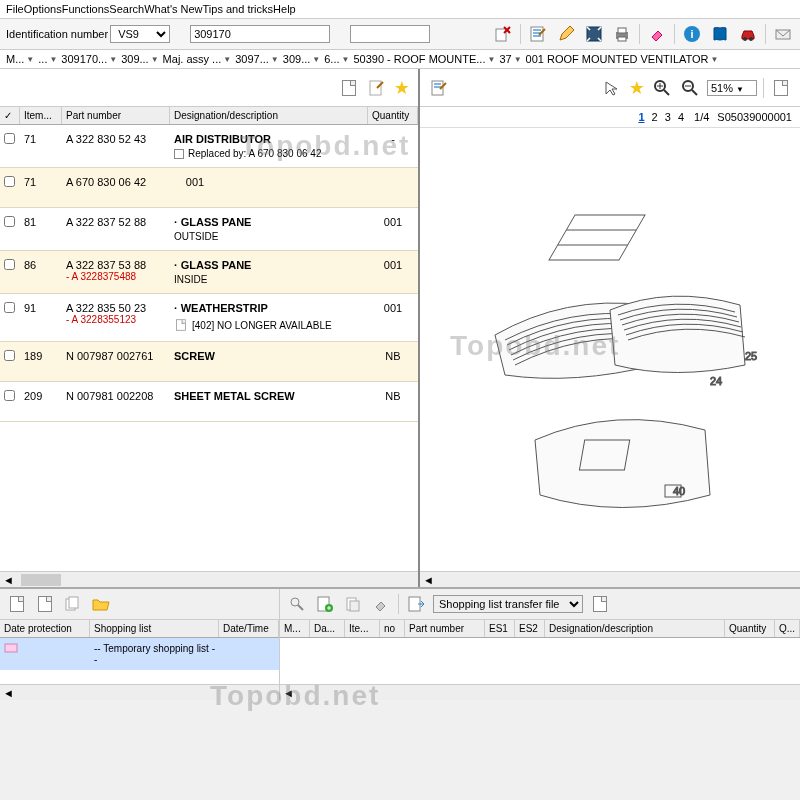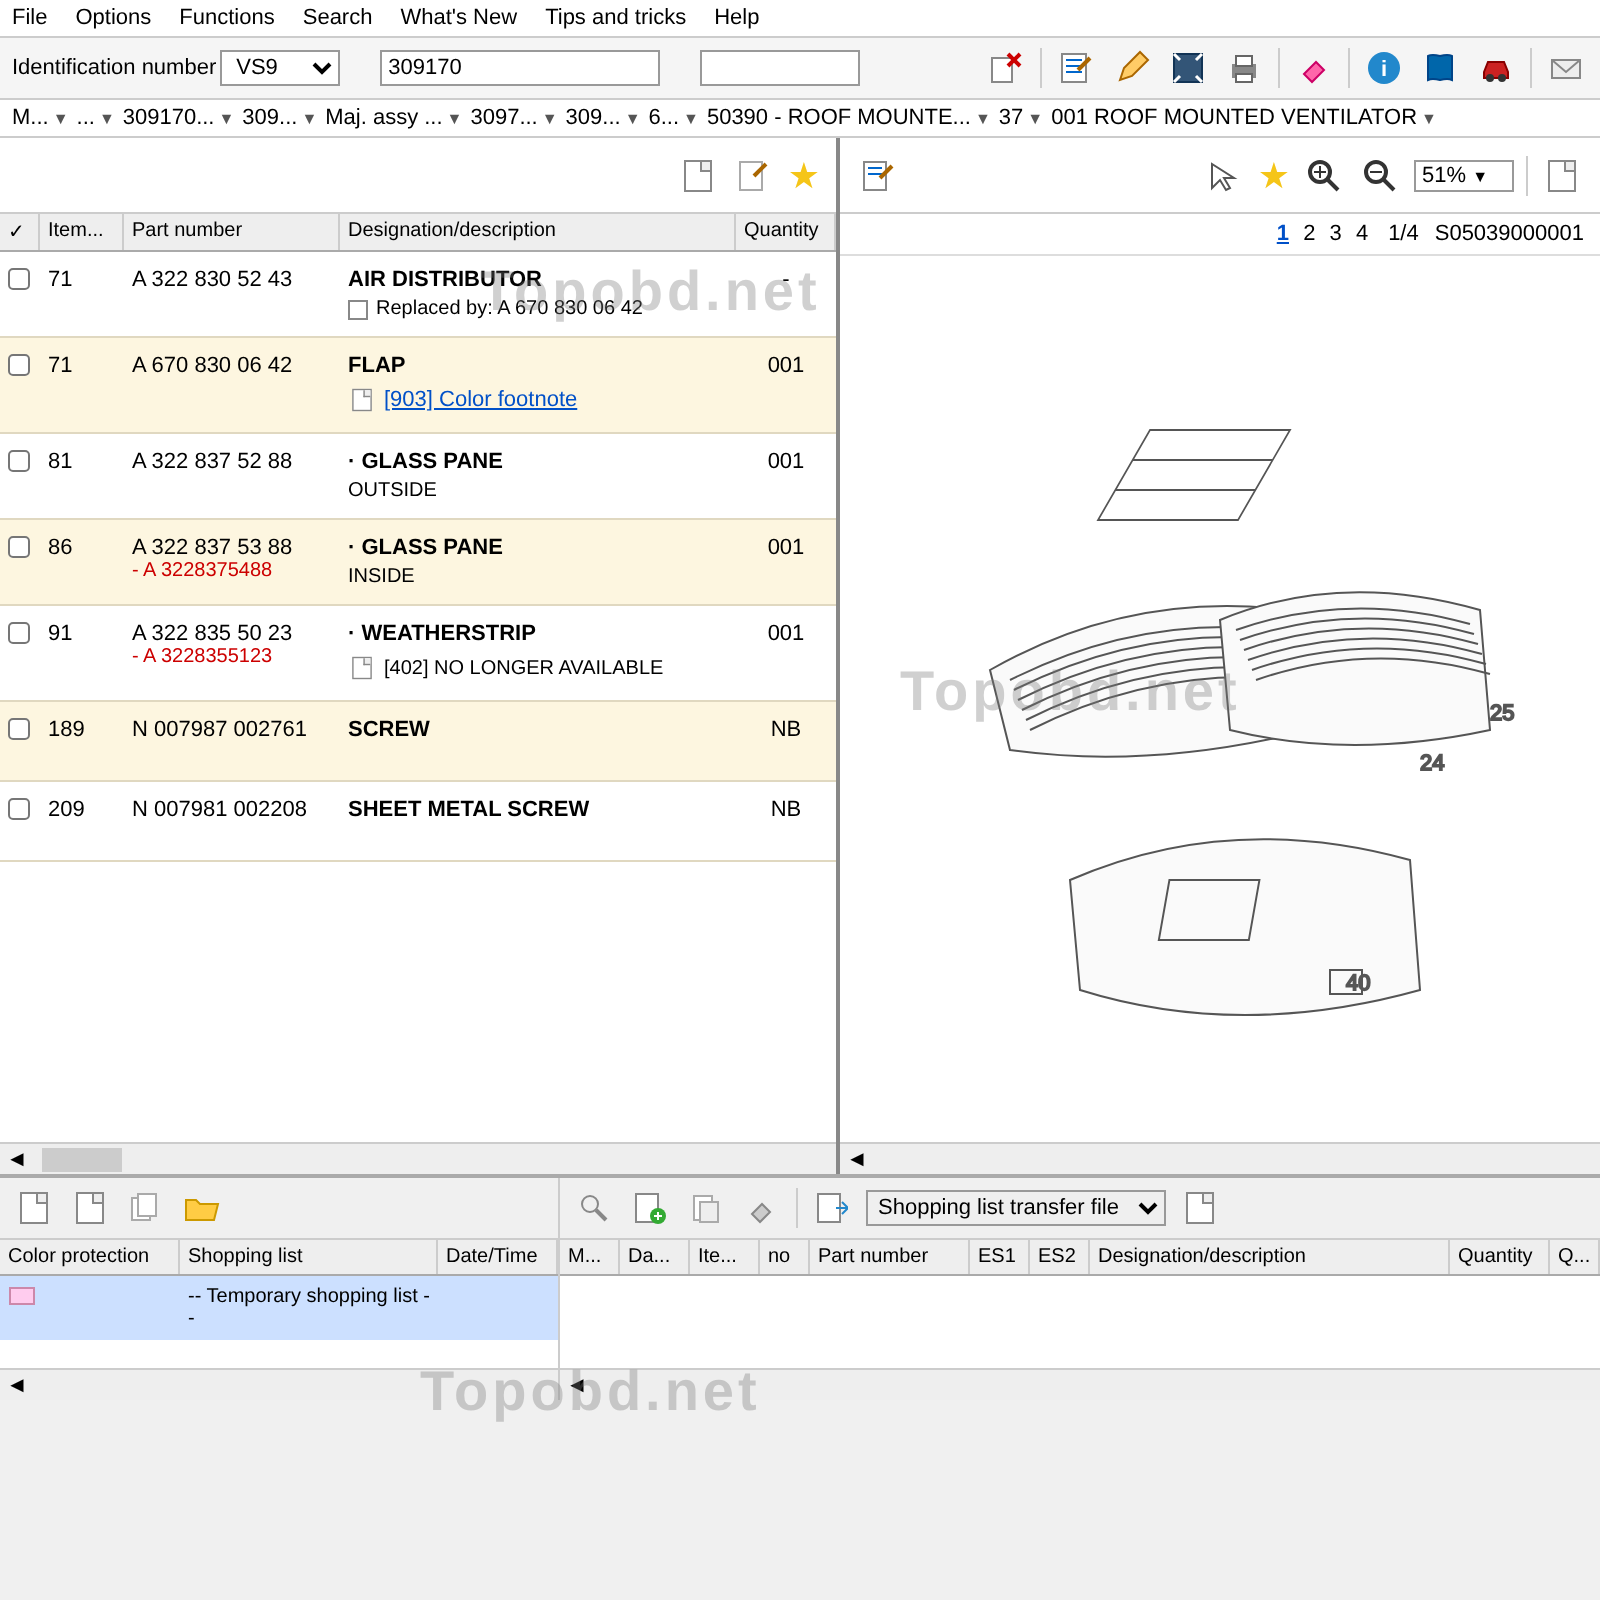--- a/index.html
+++ b/index.html
@@ -1,17 +1,17 @@
 <!DOCTYPE html>
 <html><head>
 <meta charset="utf-8">
 <style>
 * { box-sizing: border-box; margin: 0; padding: 0; font-family: Tahoma, Arial, sans-serif; font-size: 11px; }
 body { background: #f0f0f0; width: 800px; height: 800px; overflow: hidden; position: relative; }
-.menubar { background: #fff; border-bottom: 1px solid #ccc; padding: 3px 6px; display: flex; gap: 14px; }
+.menubar { background: #fff; border-bottom: 1px solid #ccc; padding: 3px 6px; display: flex; }
 .menubar span { cursor: pointer; }
 .idbar { background: #f5f5f5; border-bottom: 1px solid #ccc; padding: 4px 6px; display: flex; align-items: center; gap: 0; }
 .idbar label { margin-right: 2px; }
 .idbar select, .idbar input { border: 1px solid #999; background: #fff; padding: 1px 3px; height: 18px; }
 .idbar select { width: 60px; }
 .idbar input { width: 140px; margin-left: 20px; }
 .idbar .spacer { flex: 1; }
 .toolbar-icons { display: flex; gap: 6px; align-items: center; }
 .ticon { width: 22px; height: 22px; display: flex; align-items: center; justify-content: center; cursor: pointer; border-radius: 2px; }
 .breadcrumb { background: #fff; border-bottom: 1px solid #ccc; padding: 3px 6px; display: flex; gap: 4px; align-items: center; flex-wrap: nowrap; overflow: hidden; }
@@ -243,27 +243,20 @@
             <div class="note"><span class="small-chk"></span> Replaced by: A 670 830 06 42</div>
           </div>
           <div class="cell qty">-</div>
         </div>
         <div class="row alt">
           <div class="cell chk">
             <input type="checkbox" style="">
           </div>
           <div class="cell item">71</div>
           <div class="cell pn">A 670 830 06 42</div>
-          <div class="cell desc">
-            <b>FLAP</b>
-            <div class="note">
-              <span class="doc-icon" style="transform:scale(0.7)"></span> 
-              <a href="#">[903] Color footnote</a>
-            </div>
-          </div>
           <div class="cell qty">001</div>
         </div>
         <div class="row">
           <div class="cell chk">
             <input type="checkbox" style="">
           </div>
           <div class="cell item">81</div>
           <div class="cell pn">A 322 837 52 88</div>
           <div class="cell desc">
             <b>· GLASS PANE</b>
@@ -475,21 +468,21 @@
         </div>
       <select><option>Shopping list transfer file</option></select>
       <div class="ticon">
           <span class="doc-icon"></span>
         </div>
     </div>
   </div>
   <div class="bot-tables">
     <div class="bot-table-left">
       <div class="bt-head">
-        <div class="th" style="width:90px">Color protection</div>
+        <div class="th" style="width:90px">Date protection</div>
         <div class="th" style="flex:1">Shopping list</div>
         <div class="th" style="width:60px">Date/Time</div>
       </div>
       <div class="bt-row">
         <div class="bt-cell" style="width:90px"><svg width="14" height="10">
               <rect x="1" y="1" width="12" height="8" fill="#fce" stroke="#c8a"></rect>
             </svg></div>
         <div class="bt-cell" style="flex:1">-- Temporary shopping list --</div>
         <div class="bt-cell" style="width:60px"></div>
       </div>

